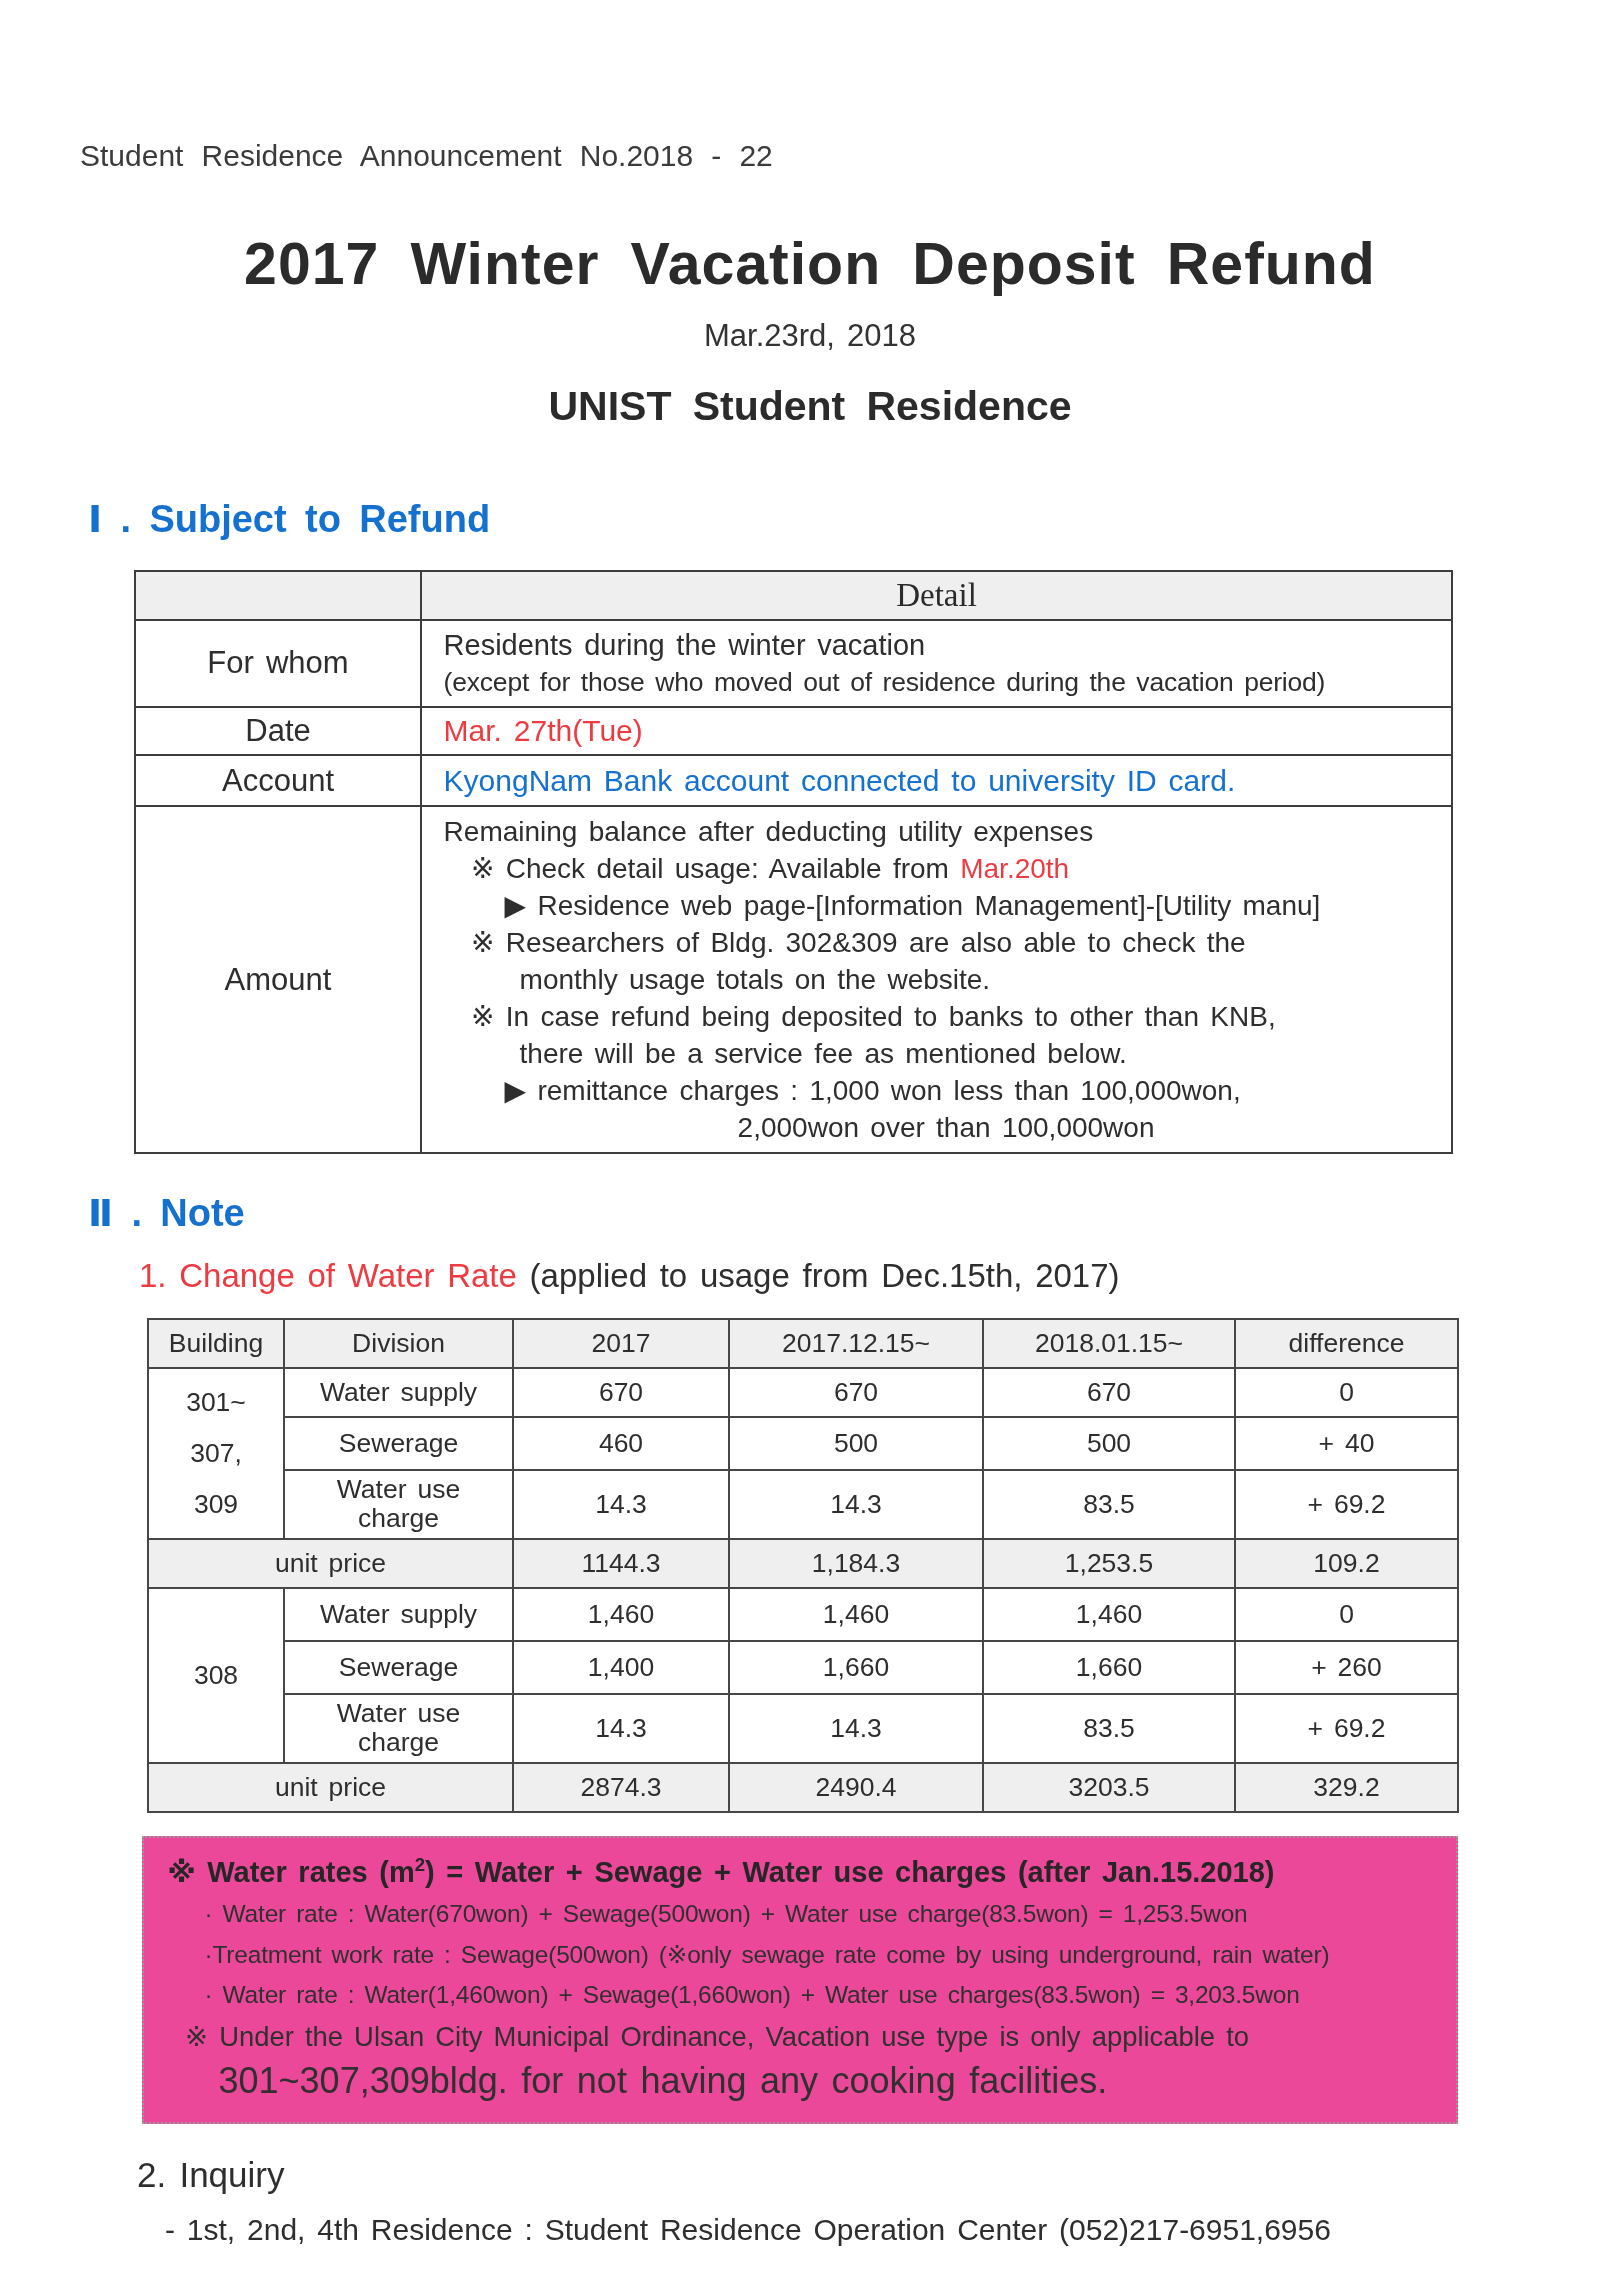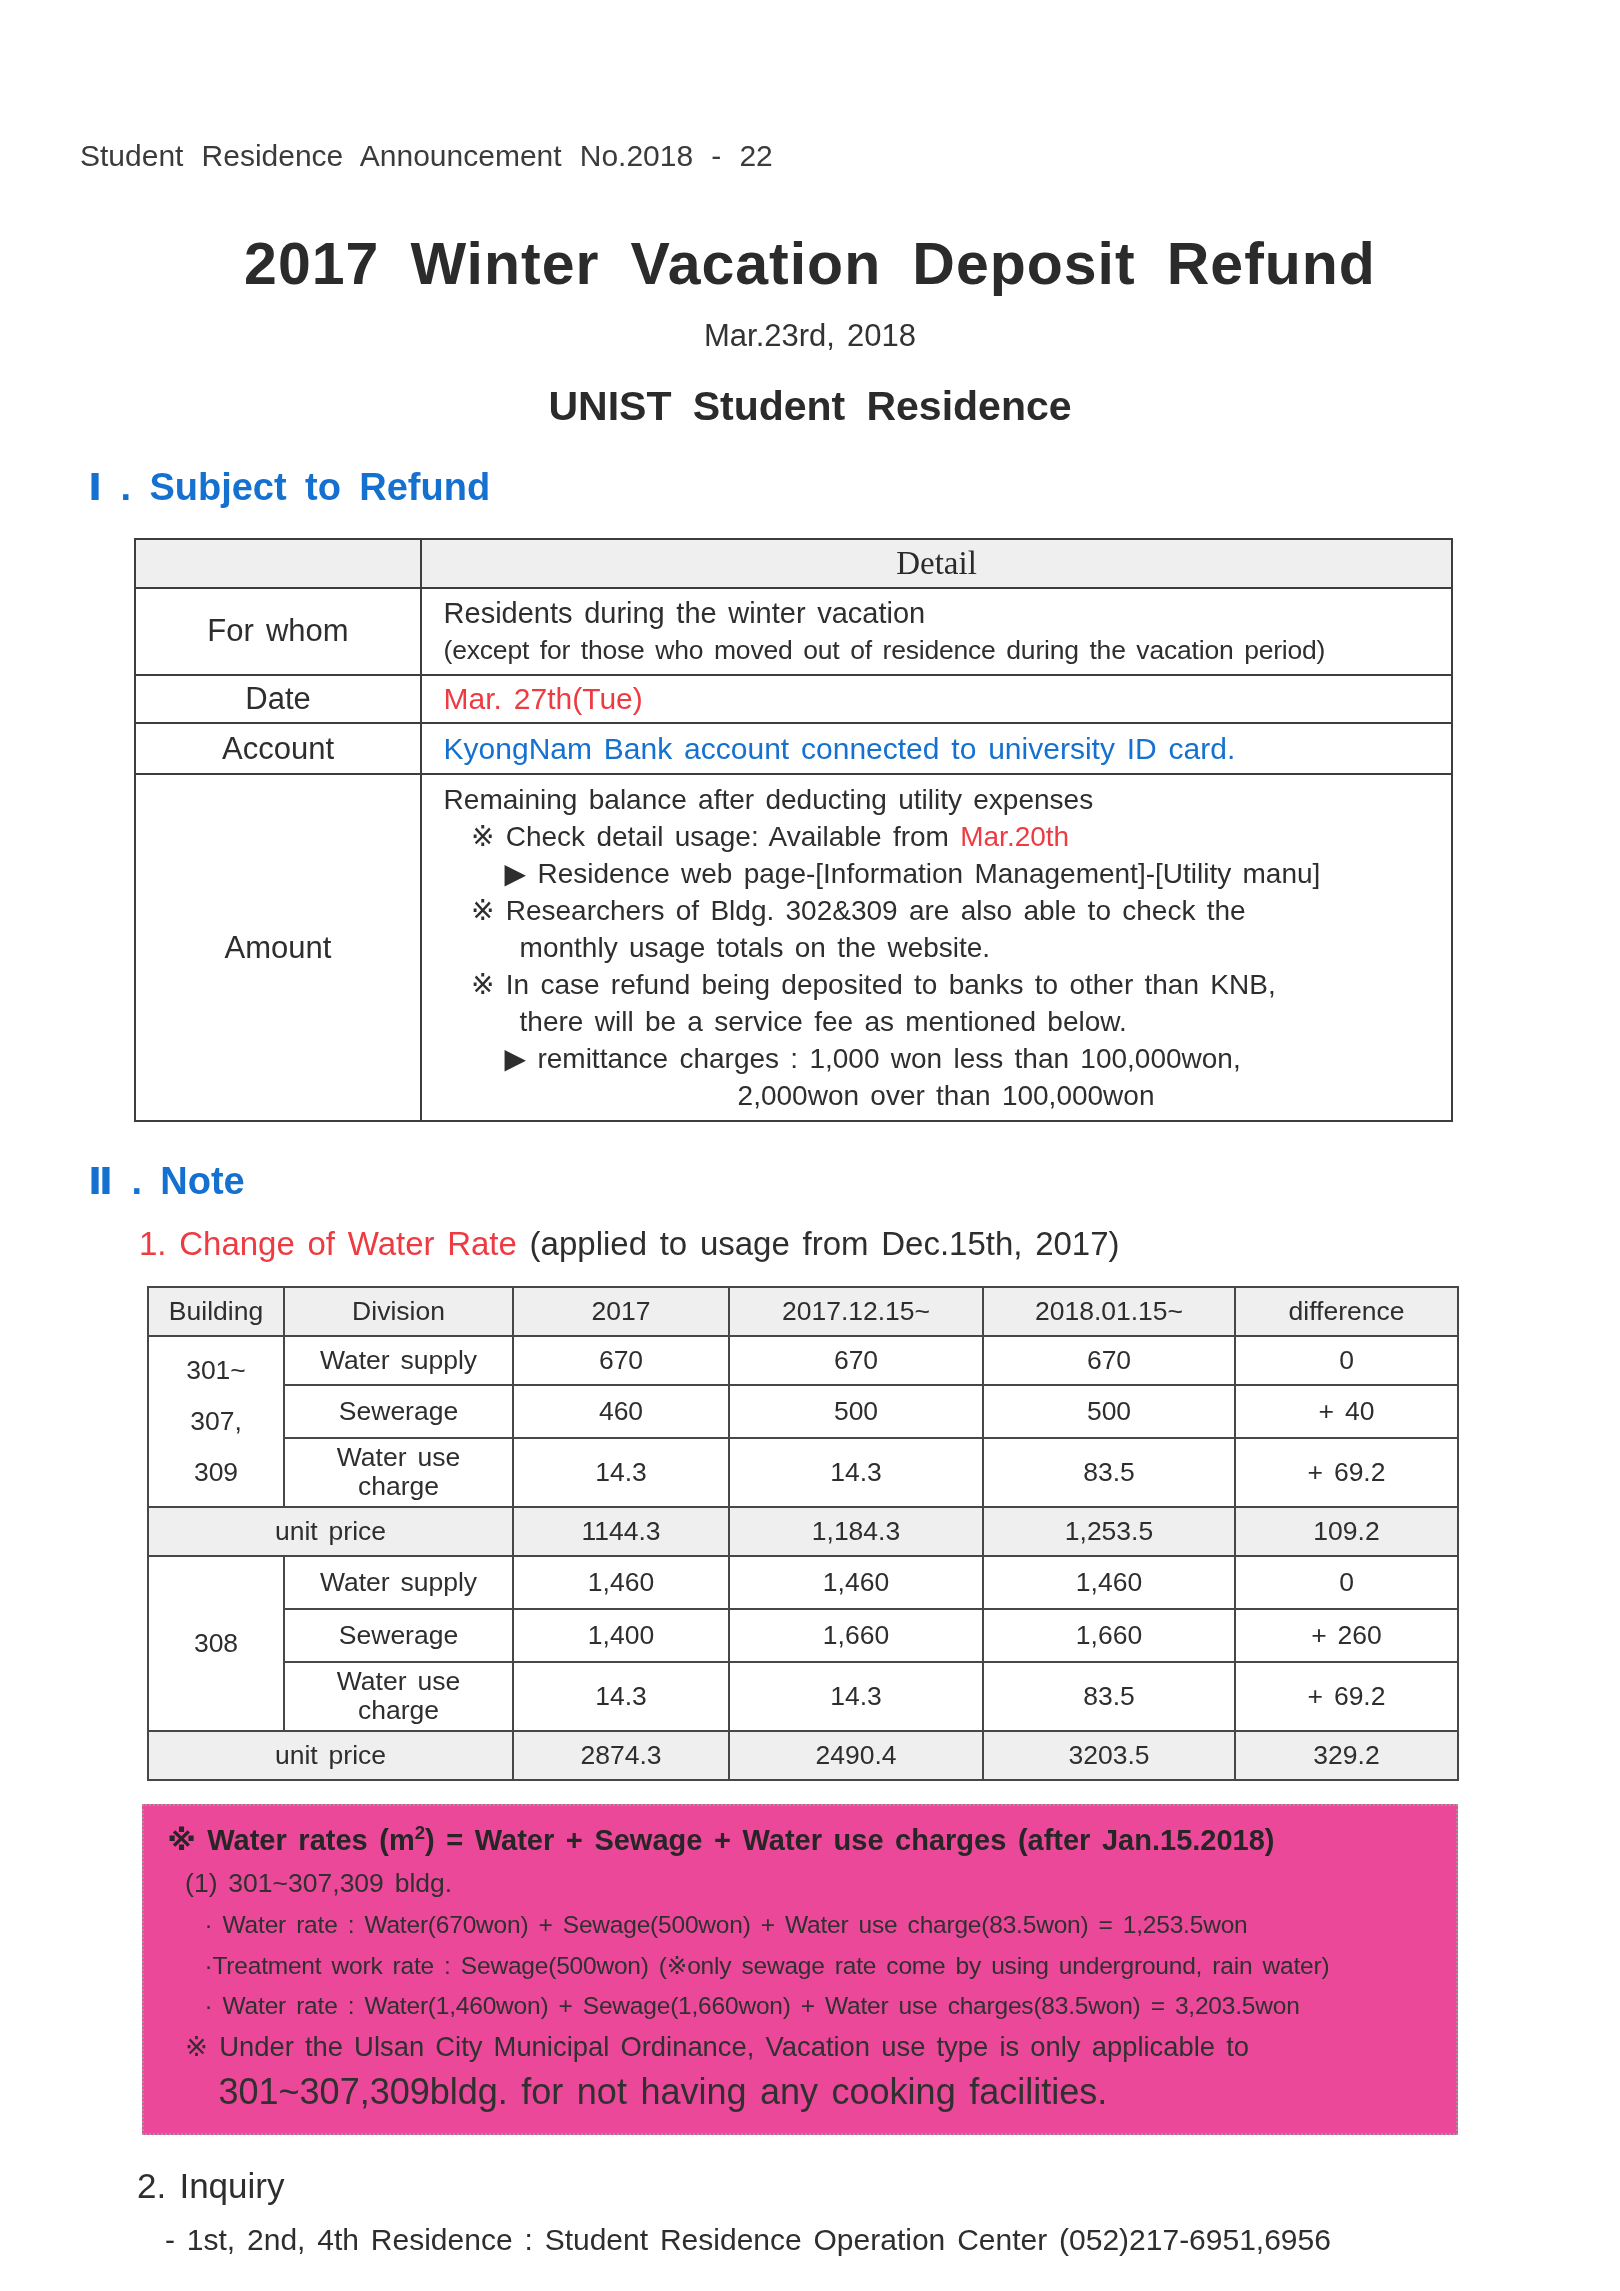--- a/index.html
+++ b/index.html
@@ -7,21 +7,21 @@
     position:relative;width:1620px;height:2292px;background:#ffffff;
     font-family:"Liberation Sans","DejaVu Sans",sans-serif;
     color:#2e2e2e;overflow:hidden;word-spacing:0.22em;
   }
   .ann{padding:139px 0 0 80px;font-size:30px;color:#3b3b3b;word-spacing:9.8px;}
   .title{margin:57px 0 0 0;text-align:center;font-size:59px;font-weight:bold;
          letter-spacing:1px;word-spacing:13.7px;color:#2b2b2b;}
   .date{margin-top:19.6px;text-align:center;font-size:31px;color:#333;}
   .subtitle{margin-top:29px;text-align:center;font-size:41px;font-weight:bold;word-spacing:9.8px;color:#2b2b2b;}
 
-  .sec{margin:35px 0 0 88px;font-size:38px;font-weight:bold;color:#1571d0;word-spacing:7.8px;}
+  .sec{margin:67px 0 0 88px;font-size:38px;font-weight:bold;color:#1571d0;word-spacing:7.8px;}
   .sec2{margin-top:37px;}
 
   
   table{border-collapse:collapse;}
   .t1{margin:29px 0 0 134px;width:1319px;table-layout:fixed;}
   .t1 td{border:2px solid #3d3d3d;vertical-align:middle;}
   .t1 .lbl{width:282px;text-align:center;font-size:31px;color:#2e2e2e;}
   .t1 .hdr{background:#efefef;height:45px;}
   .t1 .detail{font-family:"Liberation Serif","DejaVu Serif",serif;font-size:33px;text-align:center;color:#2b2b2b;}
   .t1 .val{padding:5.9px 9.8px 5.9px 21.6px;font-size:30px;}
@@ -203,21 +203,20 @@
       <td>2874.3</td>
       <td>2490.4</td>
       <td>3203.5</td>
       <td>329.2</td>
     </tr>
   </tbody>
     </table>
 
   <div class="notebox">
     <div class="nb-title"><span>※ Water rates (m</span><sup>2</sup><span>) = Water + Sewage + Water use charges (after Jan.15.2018)</span></div>
-    <div class="nb nb-a">(1) 301~307,309 bldg.</div>
     <div class="nb nb-b">· Water rate : Water(670won) + Sewage(500won) + Water use charge(83.5won) = 1,253.5won</div>
     <div class="nb nb-b">·Treatment work rate : Sewage(500won) (※only sewage rate come by using underground, rain water)</div>
     <div class="nb nb-b">· Water rate : Water(1,460won) + Sewage(1,660won) + Water use charges(83.5won) = 3,203.5won</div>
     <div class="nb nb-c">※ Under the Ulsan City Municipal Ordinance, Vacation use type is only applicable to</div>
     <div class="nb nb-d">301~307,309bldg. for not having any cooking facilities.</div>
   </div>
 
   <div class="inqhead">2. Inquiry</div>
   <div class="inqline">- 1st, 2nd, 4th Residence : Student Residence Operation Center (052)217-6951,6956</div>
 

